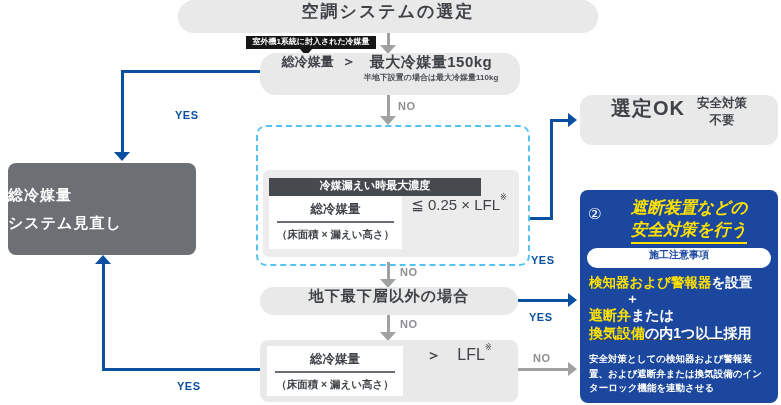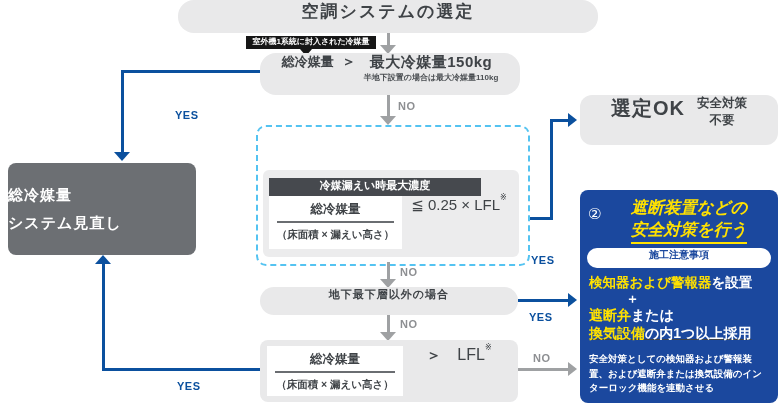--- a/index.html
+++ b/index.html
@@ -113,21 +113,21 @@
       <span class="b" style="display:block;font-size:12.5px;">安全対策</span>
       <span class="b" style="display:block;font-size:12.5px;">不要</span>
     </span>
   </div>
 
   <div class="line gray" style="left:387px;top:262px;width:3px;height:19px;"></div>
   <div class="head down gray" style="left:380px;top:279px;"></div>
   <div class="lbl no" style="left:400px;top:266px;">NO</div>
 
   <div class="abs box ctr" style="left:260px;top:287px;width:258px;height:28px;border-radius:14px;">
-    <span class="b" style="font-size:11px;letter-spacing:1px;">地下最下層以外の場合</span>
+    <span class="b" style="font-size:15px;letter-spacing:1px;">地下最下層以外の場合</span>
   </div>
 
   <div class="line blue" style="left:518px;top:299px;width:52px;height:3px;"></div>
   <div class="head right blue" style="left:568px;top:293px;"></div>
   <div class="lbl yes" style="left:529px;top:283px;">YES</div>
 
   <div class="line gray" style="left:387px;top:315px;width:3px;height:19px;"></div>
   <div class="head down gray" style="left:380px;top:332px;"></div>
   <div class="lbl no" style="left:400px;top:318px;">NO</div>
 

